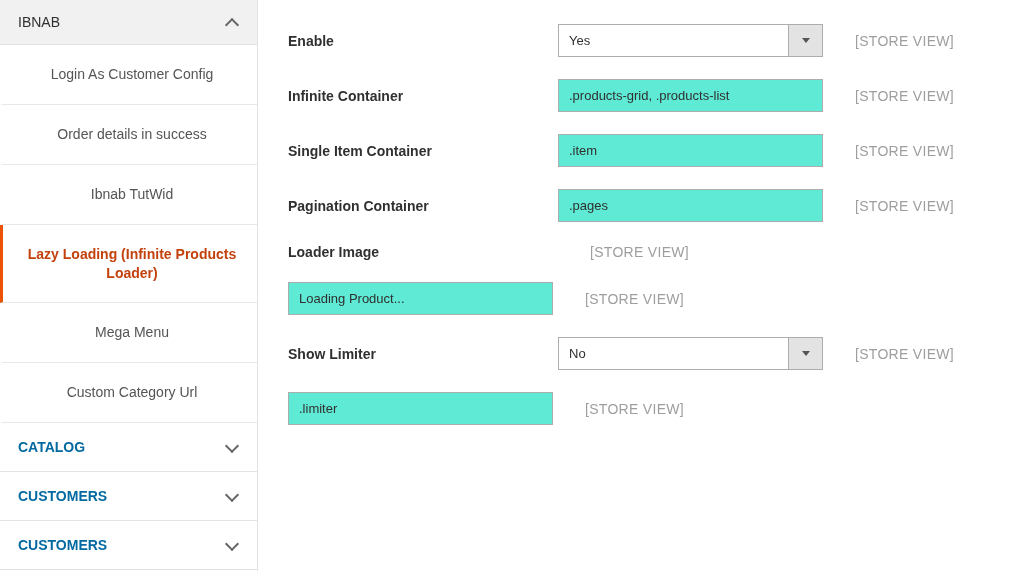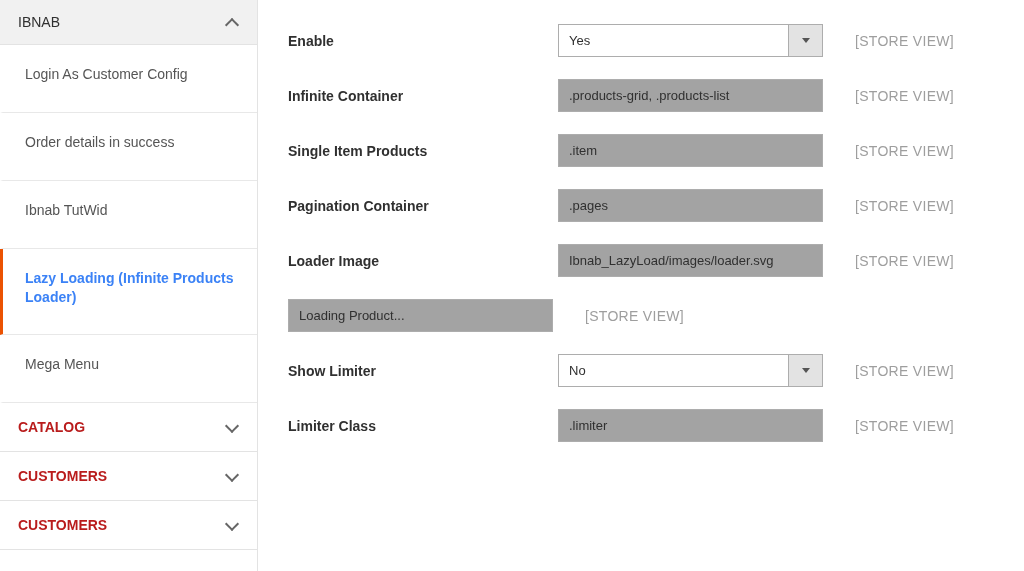--- a/index.html
+++ b/index.html
@@ -31,42 +31,43 @@
     .sidebar-header-title {
       font-weight: 400;
       font-size: 14px;
       color: #303030;
     }
     
     .sidebar-items {
       background: #fff;
     }
     .sidebar-item {
-      padding: 20px 18px 28px 22px;
+      padding: 20px 18px 20px 22px;
       color: #555;
       font-size: 14px;
       border-bottom: 1px solid #e8e8e8;
       cursor: pointer;
       border-left: 3px solid transparent;
       line-height: 1.35;
+      text-align: center;
     }
     .sidebar-item.active {
       border-left: 3px solid #eb5202;
       font-weight: 600;
-      color: #3b82f6;
+      color: #c2410c;
     }
     
     .sidebar-section {
       display: flex;
       justify-content: space-between;
       align-items: center;
       padding: 16px 18px;
       font-weight: 600;
       font-size: 14px;
-      color: #b91c1c;
+      color: #0369a1;
       border-bottom: 1px solid #e3e3e3;
       cursor: pointer;
       background: #fff;
     }
     
     .chev {
       width: 14px;
       height: 14px;
       display: inline-block;
       position: relative;
@@ -114,21 +115,21 @@
       letter-spacing: 0.3px;
     }
     
     .text-input {
       width: 100%;
       height: 33px;
       border: 1px solid #adadad;
       padding: 0 10px;
       font-size: 13px;
       color: #303030;
-      background: #a3a3a3;
+      background: #5eead4;
     }
     
     .select-wrap {
       display: flex;
       width: 100%;
       height: 33px;
       border: 1px solid #adadad;
       background: #fff;
     }
     .select-value {
@@ -160,20 +161,21 @@
   <div class="sidebar-header">
     <span class="sidebar-header-title">IBNAB</span>
     <span class="chev chev-up"></span>
   </div>
   <div class="sidebar-items">
     <div class="sidebar-item">Login As Customer Config</div>
     <div class="sidebar-item">Order details in success</div>
     <div class="sidebar-item">Ibnab TutWid</div>
     <div class="sidebar-item active">Lazy Loading (Infinite Products Loader)</div>
     <div class="sidebar-item">Mega Menu</div>
+    <div class="sidebar-item">Custom Category Url</div>
   </div>
   <div class="sidebar-section">
     <span>CATALOG</span>
     <span class="chev chev-down"></span>
   </div>
   <div class="sidebar-section">
     <span>CUSTOMERS</span>
     <span class="chev chev-down"></span>
   </div>
   <div class="sidebar-section">
@@ -199,41 +201,38 @@
 
   <div class="field-row">
     <div class="field-label">Infinite Container</div>
     <div class="field-control">
       <input class="text-input" value=".products-grid, .products-list" style="">
     </div>
     <div class="field-scope">[STORE VIEW]</div>
   </div>
 
   <div class="field-row">
-    <div class="field-label">Single Item Products</div>
+    <div class="field-label">Single Item Container</div>
     <div class="field-control">
       <input class="text-input" value=".item" style="">
     </div>
     <div class="field-scope">[STORE VIEW]</div>
   </div>
 
   <div class="field-row">
     <div class="field-label">Pagination Container</div>
     <div class="field-control">
       <input class="text-input" value=".pages" style="">
     </div>
     <div class="field-scope">[STORE VIEW]</div>
   </div>
 
 
   <div class="field-row">
     <div class="field-label">Loader Image</div>
-    <div class="field-control">
-      <input class="text-input" value="Ibnab_LazyLoad/images/loader.svg" style="">
-    </div>
     <div class="field-scope">[STORE VIEW]</div>
   </div>
 
   <div class="field-row">
     <div class="field-control">
       <input class="text-input" value="Loading Product..." style="">
     </div>
     <div class="field-scope">[STORE VIEW]</div>
   </div>
 
@@ -244,20 +243,19 @@
         <div class="select-value">No</div>
         <div class="select-btn">
             <span class="tri-down"></span>
           </div>
       </div>
     </div>
     <div class="field-scope">[STORE VIEW]</div>
   </div>
 
   <div class="field-row">
-    <div class="field-label">Limiter Class</div>
     <div class="field-control">
       <input class="text-input" value=".limiter" style="">
     </div>
     <div class="field-scope">[STORE VIEW]</div>
   </div>
 
 </main>
 
 </body></html>

